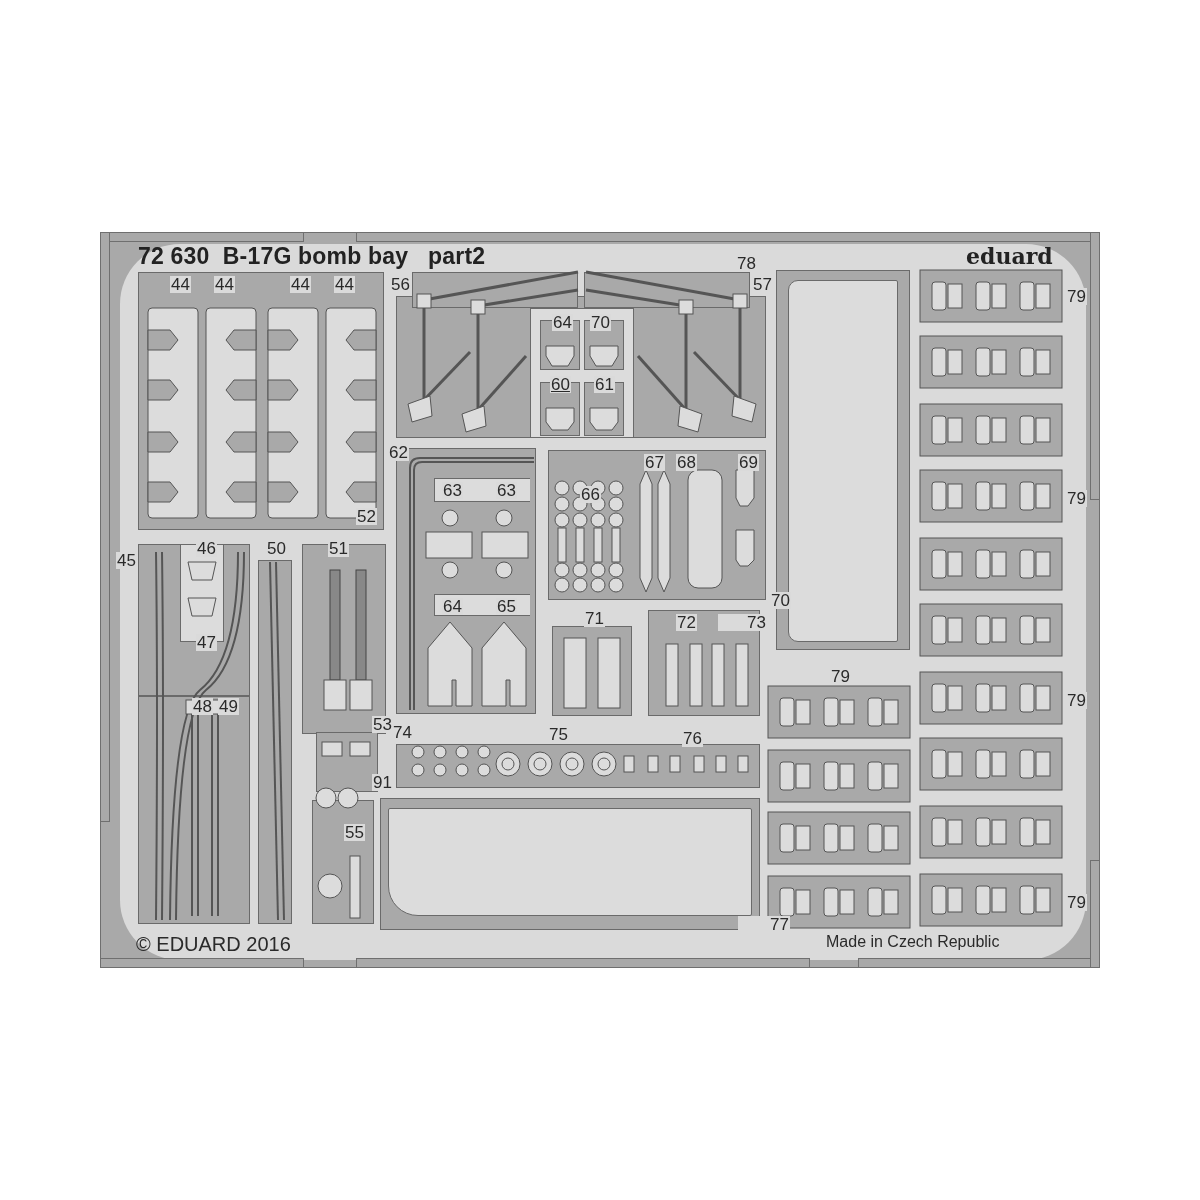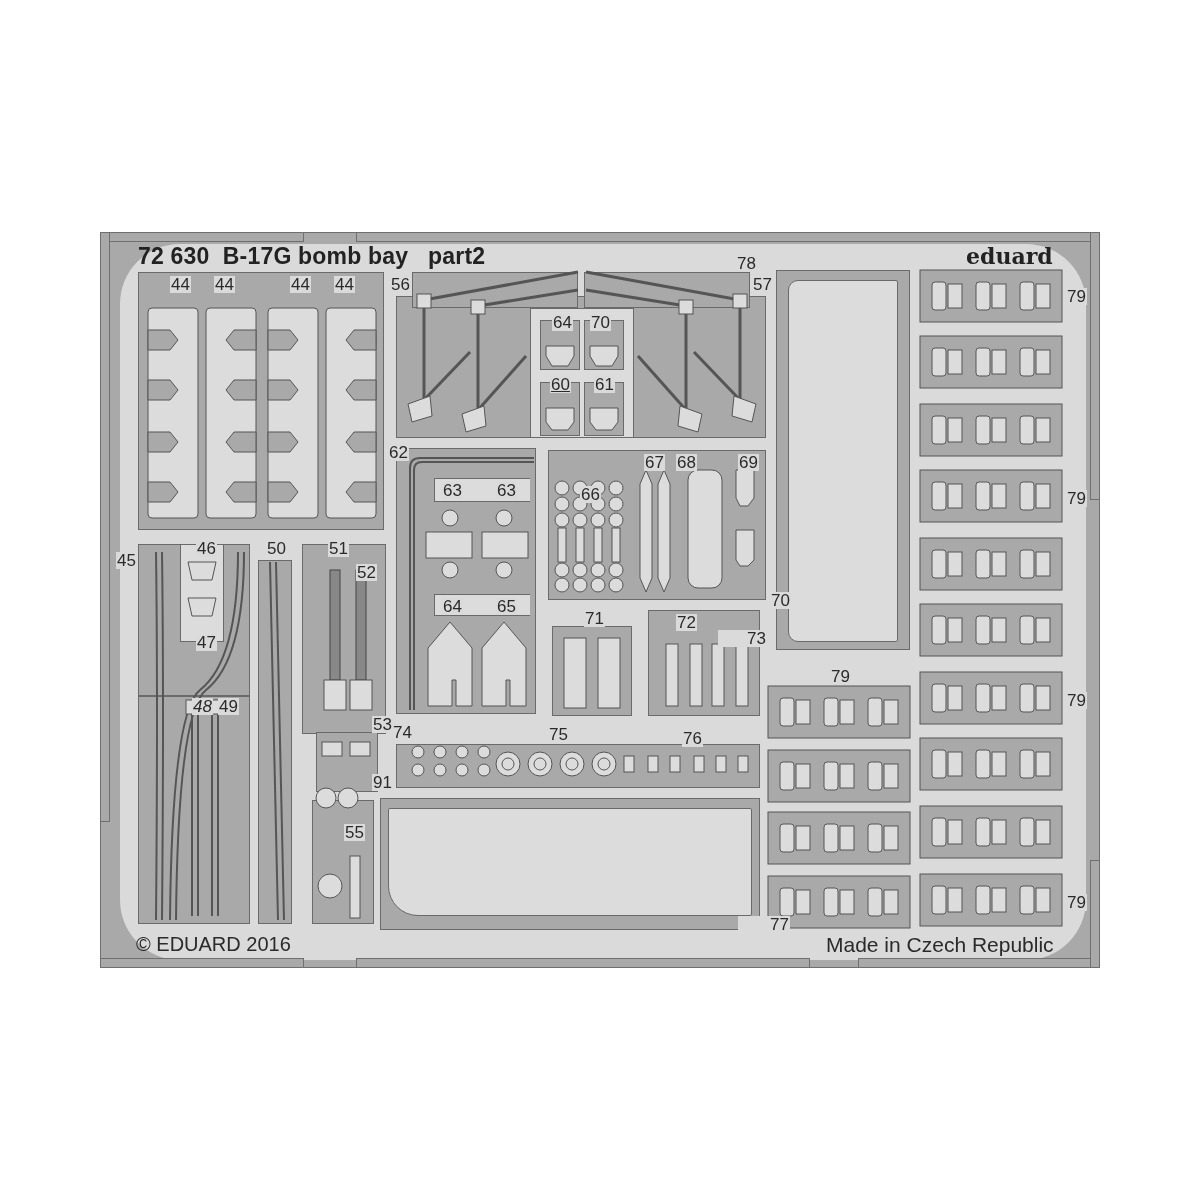--- a/index.html
+++ b/index.html
@@ -6,21 +6,21 @@
   body{width:1200px;height:1200px;position:relative;overflow:hidden;font-family:"Liberation Sans",sans-serif;}
   .fret{position:absolute;left:100px;top:232px;width:1000px;height:736px;background:#a9a9a9;border:1px solid #6f6f6f;box-sizing:border-box;}
   .fret-inner{position:absolute;left:120px;top:244px;width:966px;height:716px;background:#dadada;border-radius:60px;}
   .frame-bar{position:absolute;background:#a9a9a9;border:1px solid #6f6f6f;box-sizing:border-box;}
   .part{position:absolute;background:#a9a9a9;border:1px solid #6a6a6a;box-sizing:border-box;}
   .light{position:absolute;background:#dcdcdc;border:1px solid #6a6a6a;box-sizing:border-box;}
   .num{position:absolute;font-size:17px;color:#2a2a2a;line-height:1;background:#dadada;padding:0 1px;}
   .title{position:absolute;left:138px;top:243px;font-size:23px;font-weight:bold;color:#222;letter-spacing:0.2px;white-space:pre;}
   .brand{position:absolute;left:966px;top:243px;font-family:"DejaVu Serif",serif;font-size:22px;font-weight:bold;color:#222;}
   .footer-l{position:absolute;left:136px;top:933px;font-size:20px;color:#2a2a2a;}
-  .footer-r{position:absolute;left:826px;top:933px;font-size:21px;color:#2a2a2a;}
+  .footer-r{position:absolute;left:826px;top:933px;font-size:16px;color:#2a2a2a;}
   svg{position:absolute;left:0;top:0;}
 </style>
 </head>
 <body>
 
 <div class="fret"></div>
 <div class="fret-inner"></div>
 
 <div class="frame-bar" style="left:100px;top:232px;width:204px;height:10px;"></div>
 <div class="frame-bar" style="left:356px;top:232px;width:744px;height:10px;"></div>
@@ -164,21 +164,21 @@
   <g fill="#dcdcdc" stroke="#555">
     <path d="M188 562 h28 l-4 18 h-20z"></path>
     <path d="M188 598 h28 l-4 18 h-20z"></path>
     <rect x="186" y="700" width="18" height="14"></rect>
     <rect x="212" y="700" width="18" height="14"></rect>
   </g>
 </svg>
 <div class="num" style="left:116px;top:552px;">45</div>
 <div class="num" style="left:196px;top:540px;">46</div>
 <div class="num" style="left:196px;top:634px;text-align:center;">47</div>
-<div class="num" style="left:192px;top:698px;font-style:italic;">48</div>
+<div class="num" style="left:192px;top:698px;">48</div>
 <div class="num" style="left:218px;top:698px;">49</div>
 
 <div class="part" style="left:258px;top:560px;width:34px;height:364px;"></div>
 <svg width="1200" height="1200">
   <g stroke="#555" stroke-width="2" fill="none">
     <path d="M270 562 L278 920"></path>
       <path d="M276 562 L284 920"></path>
   </g>
 </svg>
 <div class="num" style="left:266px;top:540px;">50</div>
@@ -196,21 +196,21 @@
     <rect x="350" y="680" width="22" height="30"></rect>
     <rect x="322" y="742" width="20" height="14"></rect>
     <rect x="350" y="742" width="20" height="14"></rect>
     <circle cx="326" cy="798" r="10"></circle>
     <circle cx="348" cy="798" r="10"></circle>
     <circle cx="330" cy="886" r="12"></circle>
     <rect x="350" y="856" width="10" height="62"></rect>
   </g>
 </svg>
 <div class="num" style="left:328px;top:540px;">51</div>
-<div class="num" style="left:356px;top:564px;">52</div>
+<div class="num" style="left:356px;top:508px;">52</div>
 <div class="num" style="left:372px;top:716px;">53</div>
 <div class="num" style="left:372px;top:774px;">91</div>
 <div class="num" style="left:344px;top:824px;">55</div>
 
 <div class="part" style="left:396px;top:448px;width:140px;height:266px;"></div>
 <div class="light" style="left:434px;top:478px;width:96px;height:24px;border-right:none;"></div>
 <div class="light" style="left:434px;top:594px;width:96px;height:22px;border-right:none;"></div>
 <svg width="1200" height="1200">
   <g stroke="#555" stroke-width="2" fill="none">
     <path d="M410 710 V468 Q410 458 420 458 H534"></path>
@@ -280,21 +280,21 @@
     <rect x="564" y="638" width="22" height="70"></rect>
     <rect x="598" y="638" width="22" height="70"></rect>
     <rect x="666" y="644" width="12" height="62"></rect>
     <rect x="690" y="644" width="12" height="62"></rect>
     <rect x="712" y="644" width="12" height="62"></rect>
     <rect x="736" y="644" width="12" height="62"></rect>
   </g>
 </svg>
 <div class="num" style="left:584px;top:610px;">71</div>
 <div class="num" style="left:676px;top:614px;">72</div>
-<div class="num" style="left:718px;top:630px;padding-left:29px;">73</div>
+<div class="num" style="left:718px;top:614px;padding-left:29px;">73</div>
 
 <div class="part" style="left:396px;top:744px;width:364px;height:44px;"></div>
 <svg width="1200" height="1200">
   <g fill="#dcdcdc" stroke="#555">
     <circle cx="418" cy="752" r="6"></circle>
       <circle cx="418" cy="770" r="6"></circle>
     <circle cx="440" cy="752" r="6"></circle>
       <circle cx="440" cy="770" r="6"></circle>
     <circle cx="462" cy="752" r="6"></circle>
       <circle cx="462" cy="770" r="6"></circle>

